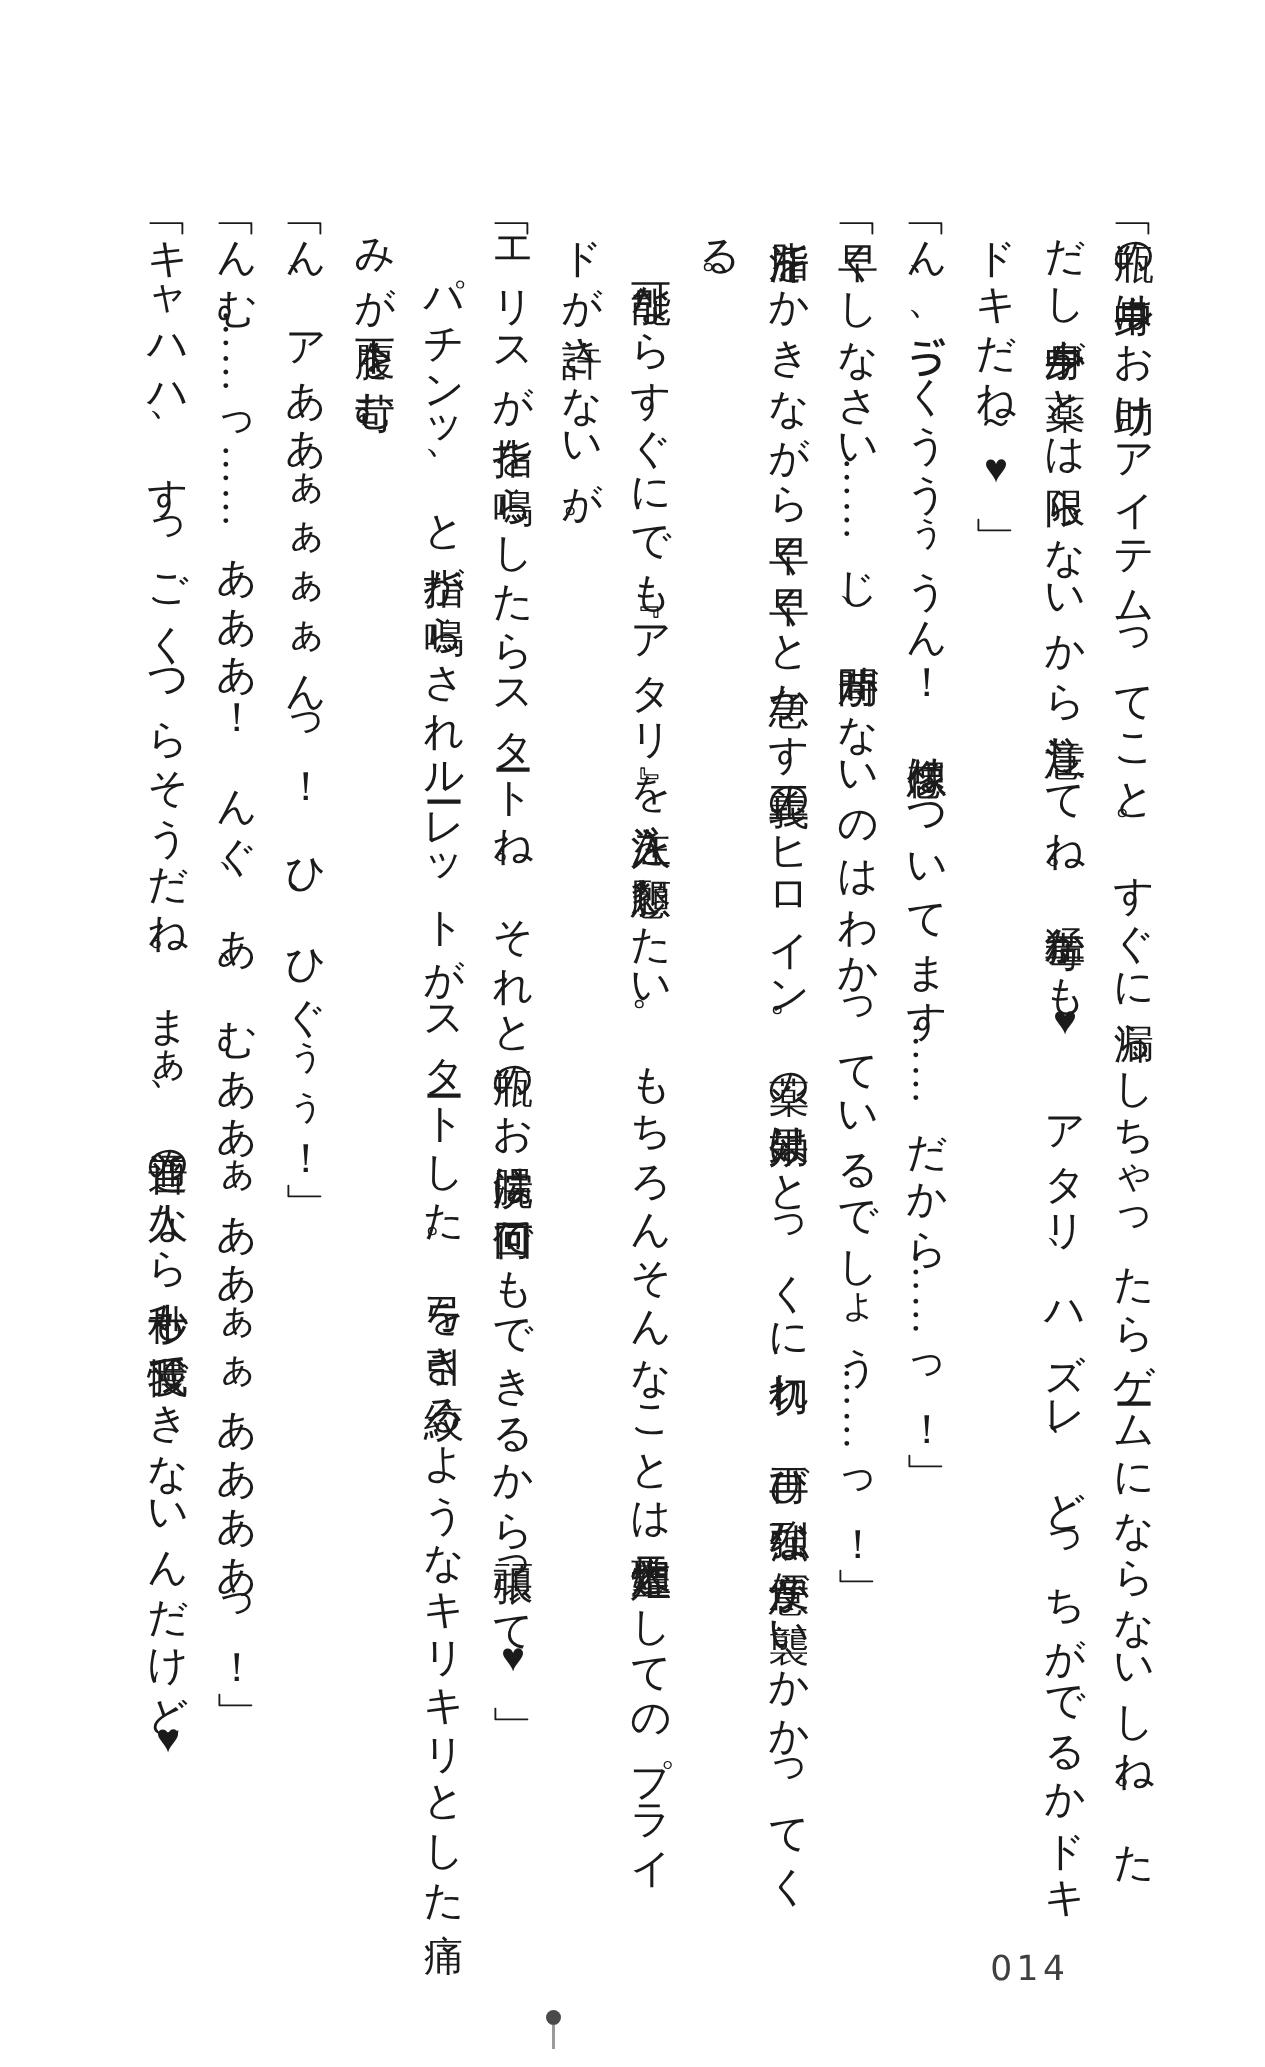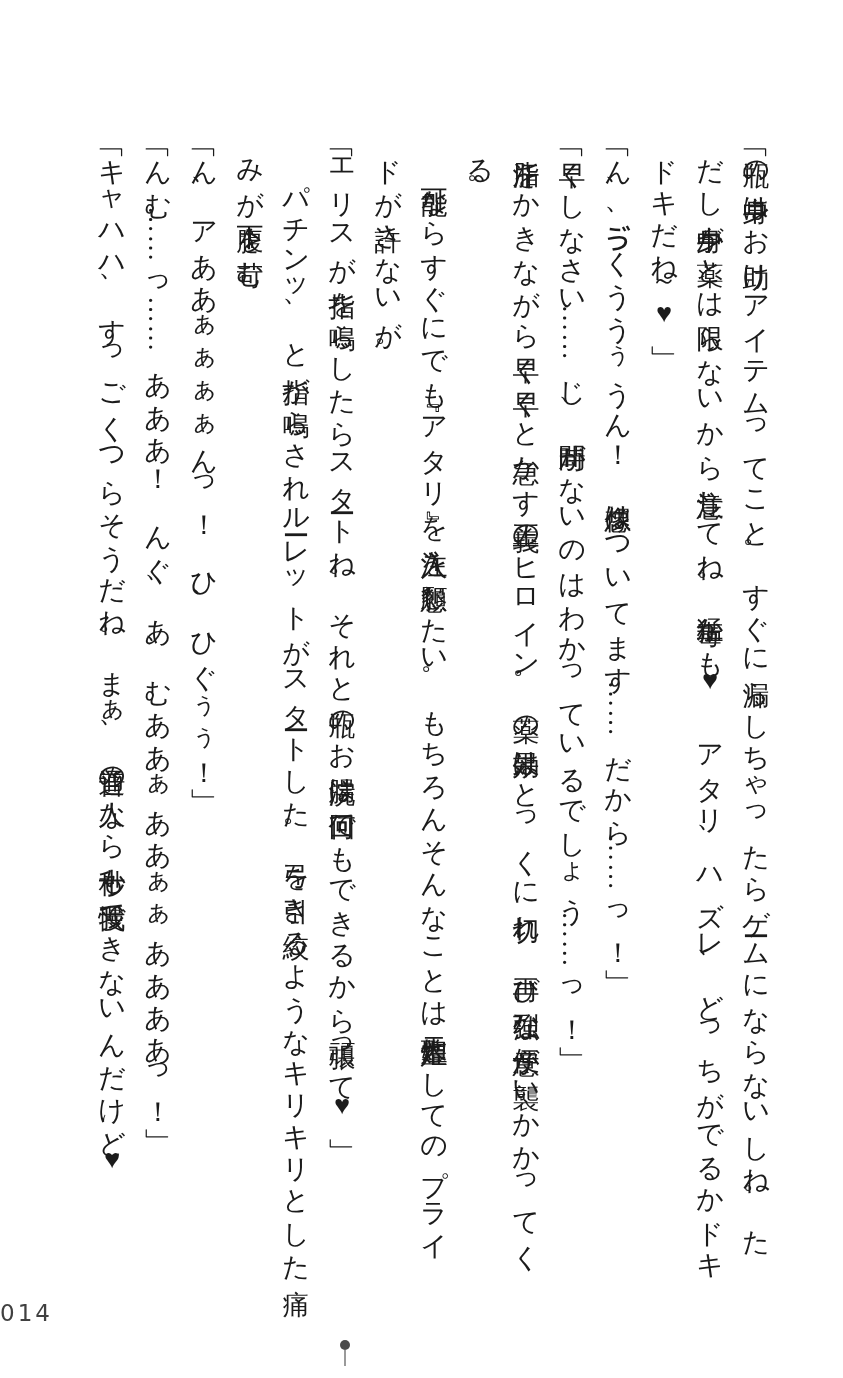--- a/index.html
+++ b/index.html
@@ -34,21 +34,22 @@
   }
   .text-area p.indent {
     text-indent: 1em;
   }
   .footer {
     position: absolute;
     left: 0;
     bottom: 0;
     width: 689px;
     height: 80px;
-    text-align: left;
+    text-align: right;
+    padding-left: 24px;
   }
   .page-number {
     font-family: "DejaVu Sans", "Liberation Sans", sans-serif;
     font-size: 23px;
     letter-spacing: 3px;
     color: #404040;
     line-height: 30px;
   }
   .footer-dot {
     width: 10px;

